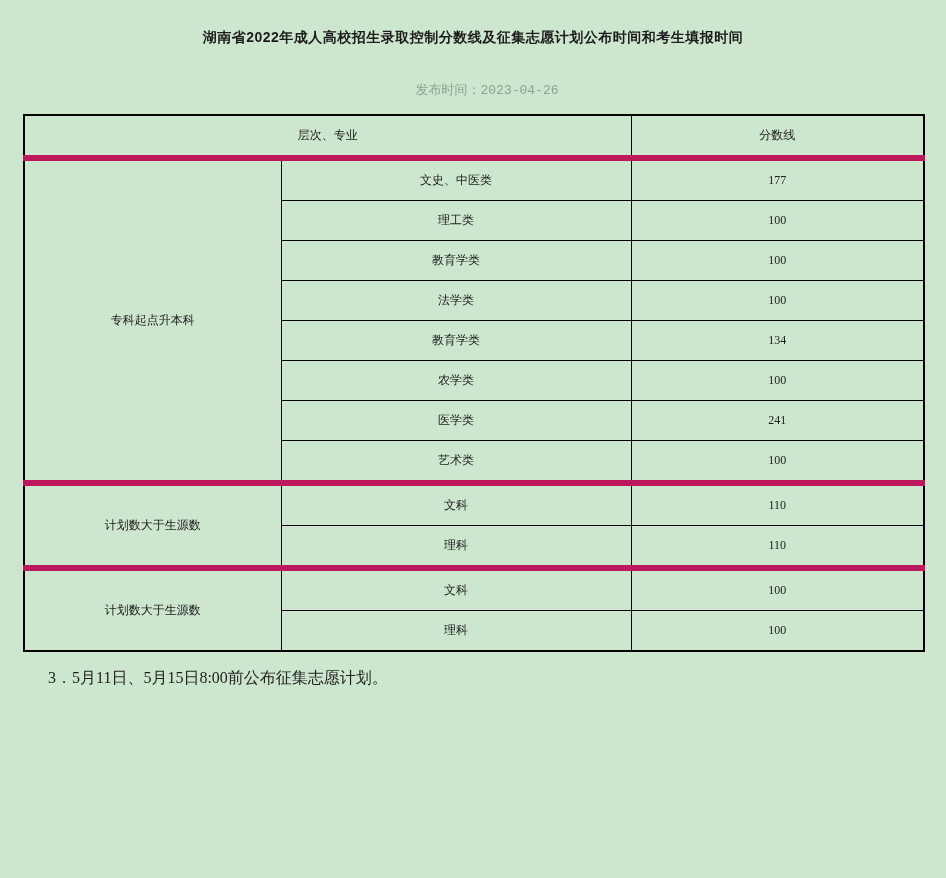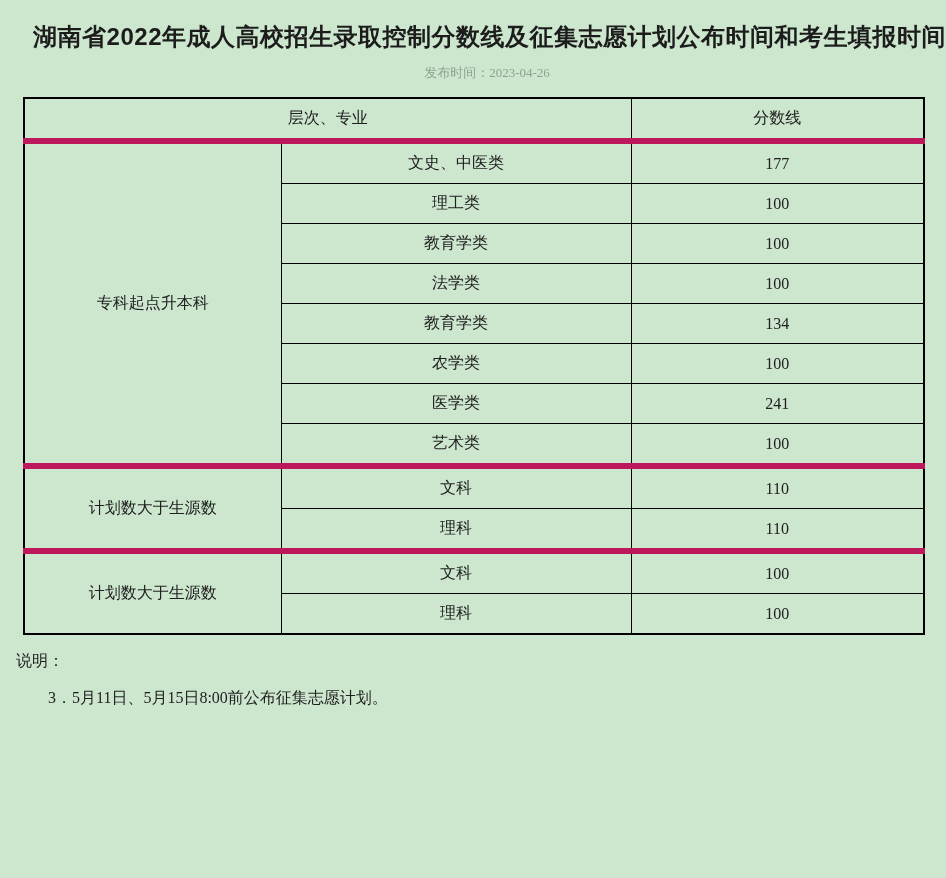--- a/index.html
+++ b/index.html
@@ -10,52 +10,52 @@
     width: 946px;
     height: 878px;
     background: #cde7ce;
     font-family: "Liberation Serif", serif;
     color: #202020;
     overflow: hidden;
   }
   .page-title {
     font-family: "Liberation Sans", sans-serif;
     font-weight: bold;
-    font-size: 24px;
+    font-size: 14px;
     line-height: 28px;
-    text-align: right;
+    text-align: center;
     color: #1c1c1c;
     padding-top: 23px;
     letter-spacing: 0.5px;
   }
   .pub-date {
-    font-family: Liberation Serif, serif;
+    font-family: Liberation Mono, monospace;
     font-size: 13px;
     color: #8f9f90;
     text-align: center;
-    margin-top: 13px;
+    margin-top: 30px;
     padding-left: 28px;
   }
   table.score-table {
     border-collapse: collapse;
     table-layout: fixed;
     width: 900px;
     margin: 15px 0 0 23px;
     border: 2px solid #000;
     background: #cde7ce;
   }
   table.score-table col.c1 { width: 257px; }
   table.score-table col.c2 { width: 350px; }
   table.score-table col.c3 { width: 293px; }
   table.score-table td {
     border: 1px solid #000;
     height: 39px;
     text-align: center;
     vertical-align: middle;
-    font-size: 16px;
+    font-size: 12px;
     color: #202020;
     padding: 0;
   }
   tr.header-row td { border-bottom: 2px solid #000; }
   tr.section-start td { border-top: 6px solid #be185d; }
   .notes {
     padding: 0 16px;
     margin-top: 11px;
     font-size: 16px;
     color: #1e1e1e;
@@ -136,16 +136,15 @@
       <td>100</td>
     </tr>
     <tr>
       <td>理科</td>
       <td>100</td>
     </tr>
   </tbody>
 </table>
 
 <div class="notes">
-  <p class="notes-heading">说明：</p>
   <p class="note-indent">3．5月11日、5月15日8:00前公布征集志愿计划。</p>
 
 </div>
 
 </body></html>

